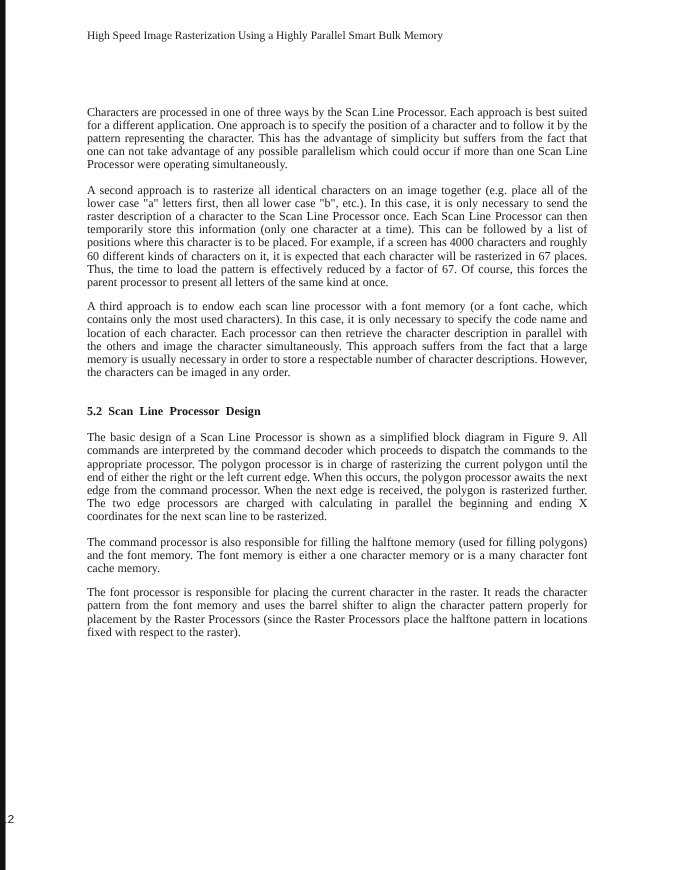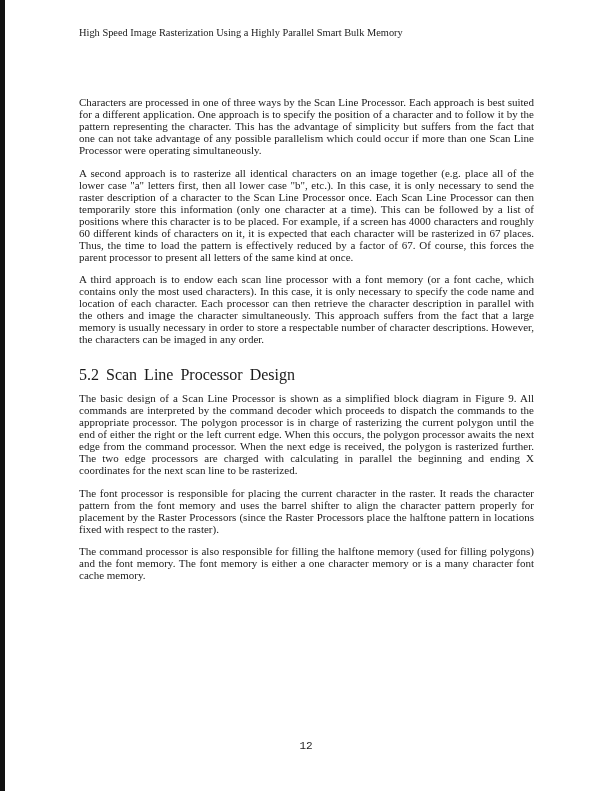--- a/index.html
+++ b/index.html
@@ -22,41 +22,41 @@
   .body-text {
     position: absolute; left: 79px; top: 96px; width: 455px;
   }
   p {
     margin: 0 0 10.5px 0;
     font-size: 11px; line-height: 12px;
     text-align: justify;
   }
   .section-heading {
     margin: 22px 0 10px 0;
-    font-size: 16px; font-weight: normal; line-height: 15px;
+    font-size: 11px; font-weight: bold; line-height: 15px;
     word-spacing: 3px;
   }
   .page-number {
     position: absolute; left: 0; width: 612px; top: 740px;
-    text-align: center; font-size: 11px;
+    text-align: left; font-size: 11px;
     font-family: "Liberation Mono", "DejaVu Sans Mono", monospace;
   }
 </style>
 </head>
 <body>
 
 <div class="edge-bar"></div>
 
 <div class="running-head">High Speed Image Rasterization Using a Highly Parallel Smart Bulk Memory</div>
 
 <div class="body-text">
   <p>Characters are processed in one of three ways by the Scan Line Processor. Each approach is best suited for a different application. One approach is to specify the position of a character and to follow it by the pattern representing the character. This has the advantage of simplicity but suffers from the fact that one can not take advantage of any possible parallelism which could occur if more than one Scan Line Processor were operating simultaneously.</p>
   <p>A second approach is to rasterize all identical characters on an image together (e.g. place all of the lower case "a" letters first, then all lower case "b", etc.). In this case, it is only necessary to send the raster description of a character to the Scan Line Processor once. Each Scan Line Processor can then temporarily store this information (only one character at a time). This can be followed by a list of positions where this character is to be placed. For example, if a screen has 4000 characters and roughly 60 different kinds of characters on it, it is expected that each character will be rasterized in 67 places. Thus, the time to load the pattern is effectively reduced by a factor of 67. Of course, this forces the parent processor to present all letters of the same kind at once.</p>
   <p>A third approach is to endow each scan line processor with a font memory (or a font cache, which contains only the most used characters). In this case, it is only necessary to specify the code name and location of each character. Each processor can then retrieve the character description in parallel with the others and image the character simultaneously. This approach suffers from the fact that a large memory is usually necessary in order to store a respectable number of character descriptions. However, the characters can be imaged in any order.</p>
 
   <div class="section-heading">5.2 Scan Line Processor Design</div>
 
   <p>The basic design of a Scan Line Processor is shown as a simplified block diagram in Figure 9. All commands are interpreted by the command decoder which proceeds to dispatch the commands to the appropriate processor. The polygon processor is in charge of rasterizing the current polygon until the end of either the right or the left current edge. When this occurs, the polygon processor awaits the next edge from the command processor. When the next edge is received, the polygon is rasterized further. The two edge processors are charged with calculating in parallel the beginning and ending X coordinates for the next scan line to be rasterized.</p>
+  <p>The command processor is also responsible for filling the halftone memory (used for filling polygons) and the font memory. The font memory is either a one character memory or is a many character font cache memory.</p>
   <p>The font processor is responsible for placing the current character in the raster. It reads the character pattern from the font memory and uses the barrel shifter to align the character pattern properly for placement by the Raster Processors (since the Raster Processors place the halftone pattern in locations fixed with respect to the raster).</p>
-  <p>The command processor is also responsible for filling the halftone memory (used for filling polygons) and the font memory. The font memory is either a one character memory or is a many character font cache memory.</p>
 </div>
 
 <div class="page-number">12</div>
 
 </body></html>

